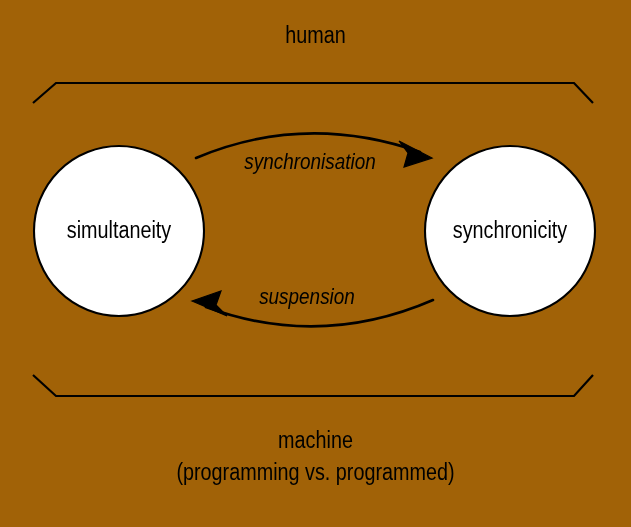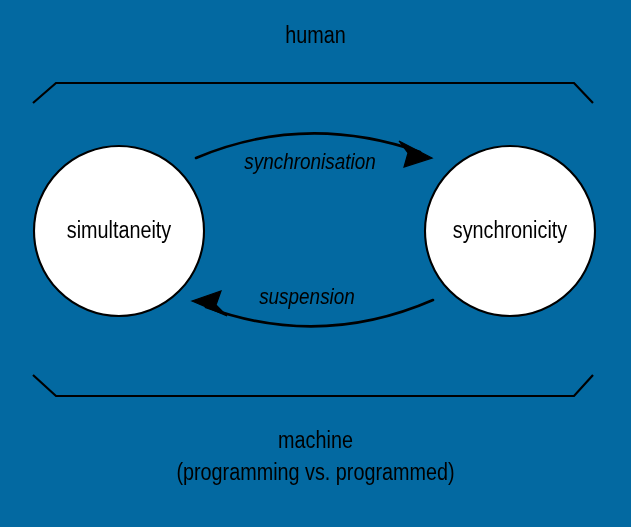--- a/index.html
+++ b/index.html
@@ -12,21 +12,21 @@
     width: 631px;
     height: 527px;
     font-family: "Liberation Sans", "DejaVu Sans", sans-serif;
     color: #000000;
     overflow: hidden;
   }
   #diagram-root {
     position: relative;
     width: 631px;
     height: 527px;
-    background: #0369a1;
+    background: #a16207;
   }
   #diagram-svg {
     position: absolute;
     top: 0;
     left: 0;
     width: 631px;
     height: 527px;
     display: block;
   }
   .lbl {

